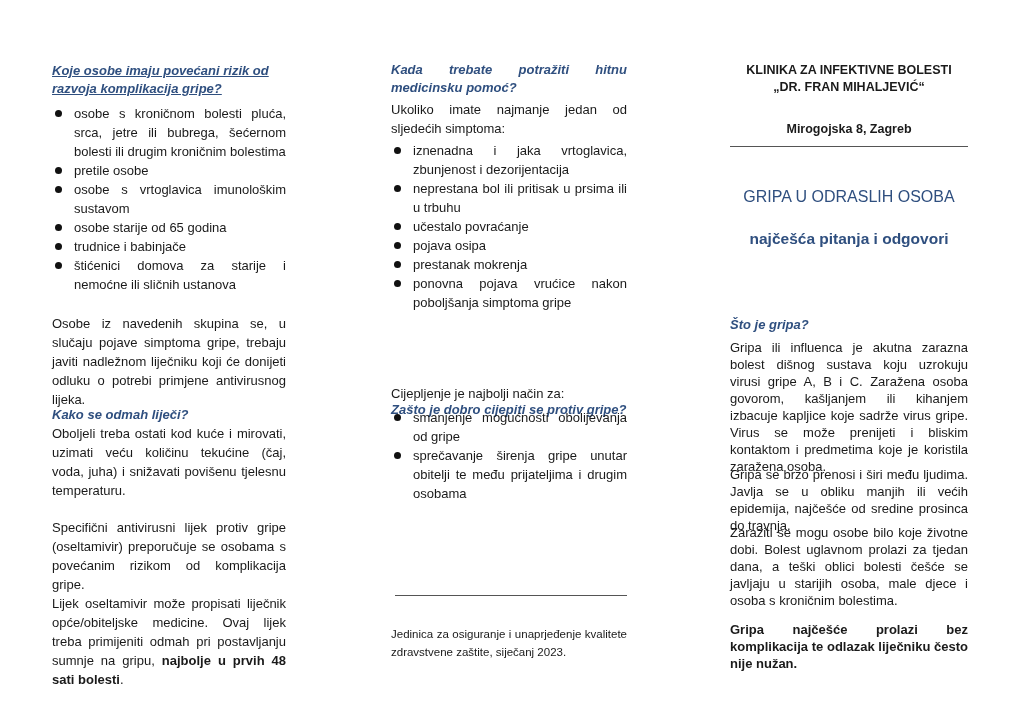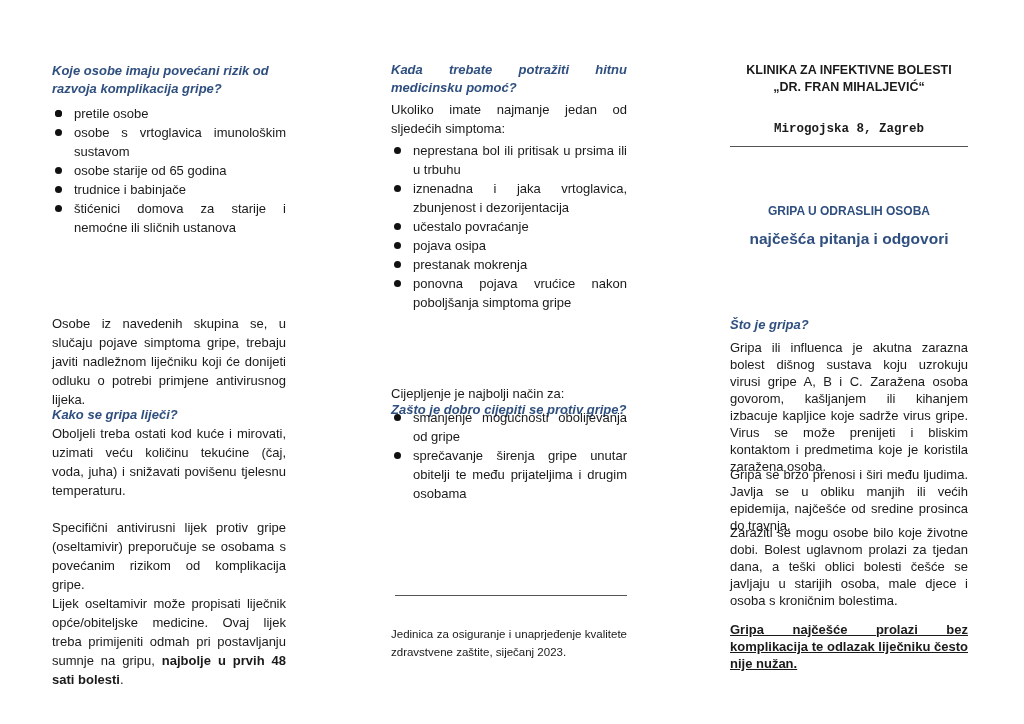--- a/index.html
+++ b/index.html
@@ -19,64 +19,64 @@
   ul.b li .dot { position: absolute; left: 3px; top: 6px; width: 7px; height: 7px; border-radius: 50%; background: #111; }
   .abs { position: absolute; }
   .center { text-align: center; text-align-last: center; }
   .rule { position: absolute; height: 0; border-top: 1.5px solid #555; }
   b { font-weight: bold; }
 </style>
 </head>
 <body>
 
 <div class="col col1">
-  <h2 class="h abs" style="top:62px; width:234px;">Koje osobe imaju povećani rizik od razvoja komplikacija gripe?</h2>
+  <h2 class="h abs" style="top:62px; width:234px;text-decoration:underline;">Koje osobe imaju povećani rizik od razvoja komplikacija gripe?</h2>
   <ul class="b abs" style="top:104px; width:234px;" id="risk-list">
-      <li><span class="dot"></span></li>
+      <li><span class="dot"></span><span>osobe s kroničnom bolesti pluća, srca, jetre ili bubrega, šećernom bolesti ili drugim kroničnim bolestima</span></li>
       <li><span class="dot"></span><span>pretile osobe</span></li>
       <li><span class="dot"></span><span>osobe s vrtoglavica imunološkim sustavom</span></li>
       <li><span class="dot"></span><span>osobe starije od 65 godina</span></li>
       <li><span class="dot"></span><span>trudnice i babinjače</span></li>
       <li><span class="dot"></span><span>štićenici domova za starije i nemoćne ili sličnih ustanova</span></li>
     </ul>
   <p class="p abs" style="top:314px; width:234px;">Osobe iz navedenih skupina se, u slučaju pojave simptoma gripe, trebaju javiti nadležnom liječniku koji će donijeti odluku o potrebi primjene antivirusnog lijeka.</p>
-  <h2 class="h abs" style="top:406px; width:234px;">Kako se gripa liječi?</h2>
+  <h2 class="h abs" style="top:406px; width:234px;">Kako se odmah liječi?</h2>
   <p class="p abs" style="top:424px; width:234px;">Oboljeli treba ostati kod kuće i mirovati, uzimati veću količinu tekućine (čaj, voda, juha) i snižavati povišenu tjelesnu temperaturu.</p>
   <p class="p abs" style="top:518px; width:234px;">Specifični antivirusni lijek protiv gripe (oseltamivir) preporučuje se osobama s povećanim rizikom od komplikacija gripe.</p>
   <p class="p abs" style="top:594px; width:234px;"><span>Lijek oseltamivir može propisati liječnik opće/obiteljske medicine. Ovaj lijek treba primijeniti odmah pri postavljanju sumnje na gripu, </span><b>najbolje u prvih 48 sati bolesti</b><span>.</span></p>
 </div>
 
 <div class="col col2">
   <h2 class="h abs" style="top:61px; width:236px; text-align:justify; text-align-last:left;">Kada trebate potražiti hitnu medicinsku pomoć?</h2>
   <p class="p abs" style="top:100px; width:236px;">Ukoliko imate najmanje jedan od sljedećih simptoma:</p>
   <ul class="b abs" style="top:141px; width:236px;" id="emergency-list">
+      <li><span class="dot"></span><span>iznenadna i jaka vrtoglavica, zbunjenost i dezorijentacija</span></li>
       <li><span class="dot"></span><span>neprestana bol ili pritisak u prsima ili u trbuhu</span></li>
-      <li><span class="dot"></span><span>iznenadna i jaka vrtoglavica, zbunjenost i dezorijentacija</span></li>
       <li><span class="dot"></span><span>učestalo povraćanje</span></li>
       <li><span class="dot"></span><span>pojava osipa</span></li>
       <li><span class="dot"></span><span>prestanak mokrenja</span></li>
       <li><span class="dot"></span><span>ponovna pojava vrućice nakon poboljšanja simptoma gripe</span></li>
     </ul>
   <h2 class="h abs" style="top:359px; width:236px;margin-top:42px;">Zašto je dobro cijepiti se protiv gripe?</h2>
   <p class="p abs" style="top:384px; width:236px;">Cijepljenje je najbolji način za:</p>
   <ul class="b abs" style="top:408px; width:236px;" id="vaccine-list">
       <li><span class="dot"></span><span>smanjenje mogućnosti obolijevanja od gripe</span></li>
       <li><span class="dot"></span><span>sprečavanje širenja gripe unutar obitelji te među prijateljima i drugim osobama</span></li>
     </ul>
   <div class="rule" style="top:595px; left:4px; width:232px;"></div>
   <p class="p abs" style="top:625px; width:236px; font-size:11.5px; line-height:18px;">Jedinica za osiguranje i unaprjeđenje kvalitete zdravstvene zaštite, siječanj 2023.</p>
 </div>
 
 <div class="col col3">
   <div class="abs center" style="top:62px; width:238px; font-weight:bold; font-size:12.5px; line-height:17px;">
     <div>KLINIKA ZA INFEKTIVNE BOLESTI</div>
     <div>„DR. FRAN MIHALJEVIĆ“</div>
   </div>
-  <div class="abs center" style="top:122px; width:238px; font-weight:bold; font-size:12.5px;font-family:Liberation Mono, monospace;">Mirogojska 8, Zagreb</div>
+  <div class="abs center" style="top:122px; width:238px; font-weight:bold; font-size:12.5px;">Mirogojska 8, Zagreb</div>
   <div class="rule" style="top:146px; left:0; width:238px;"></div>
-  <div class="abs center" style="top:204px; width:238px; color:#2f4f7f; font-weight:bold; font-size:12px;">GRIPA U ODRASLIH OSOBA</div>
+  <div class="abs center" style="top:188px; width:238px; color:#2f4f7f; font-weight:normal; font-size:16px;">GRIPA U ODRASLIH OSOBA</div>
   <div class="abs center" style="top:230px; width:238px; color:#2f4f7f; font-weight:bold; font-size:15.5px;text-align:center;">najčešća pitanja i odgovori</div>
   <h2 class="h abs" style="top:316px; width:238px;">Što je gripa?</h2>
   <p class="p abs" style="top:339px; width:238px; line-height:17px;">Gripa ili influenca je akutna zarazna bolest dišnog sustava koju uzrokuju virusi gripe A, B i C. Zaražena osoba govorom, kašljanjem ili kihanjem izbacuje kapljice koje sadrže virus gripe. Virus se može prenijeti i bliskim kontaktom i predmetima koje je koristila zaražena osoba.</p>
   <p class="p abs" style="top:466px; width:238px; line-height:17px;">Gripa se brzo prenosi i širi među ljudima. Javlja se u obliku manjih ili većih epidemija, najčešće od sredine prosinca do travnja.</p>
   <p class="p abs" style="top:524px; width:238px; line-height:17px;">Zaraziti se mogu osobe bilo koje životne dobi. Bolest uglavnom prolazi za tjedan dana, a teški oblici bolesti češće se javljaju u starijih osoba, male djece i osoba s kroničnim bolestima.</p>
-  <p class="p abs" style="top:621px; width:238px; line-height:17px; font-weight:bold;text-decoration:underline;">Gripa najčešće prolazi bez komplikacija te odlazak liječniku često nije nužan.</p>
+  <p class="p abs" style="top:621px; width:238px; line-height:17px; font-weight:bold;">Gripa najčešće prolazi bez komplikacija te odlazak liječniku često nije nužan.</p>
 </div>
 
 </body></html>

